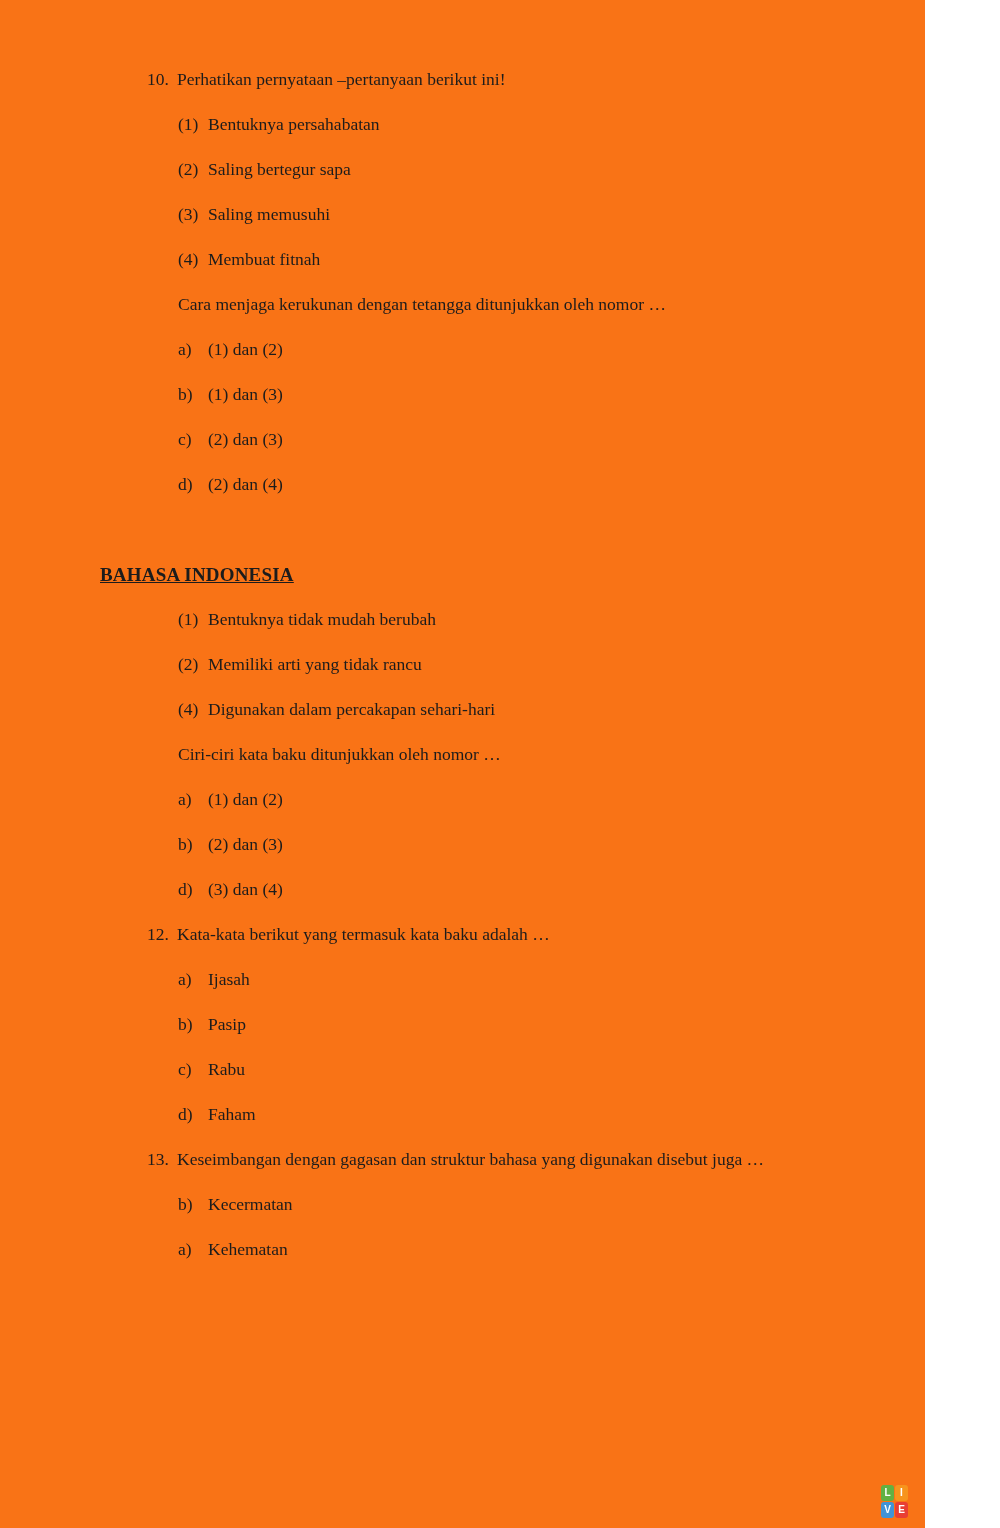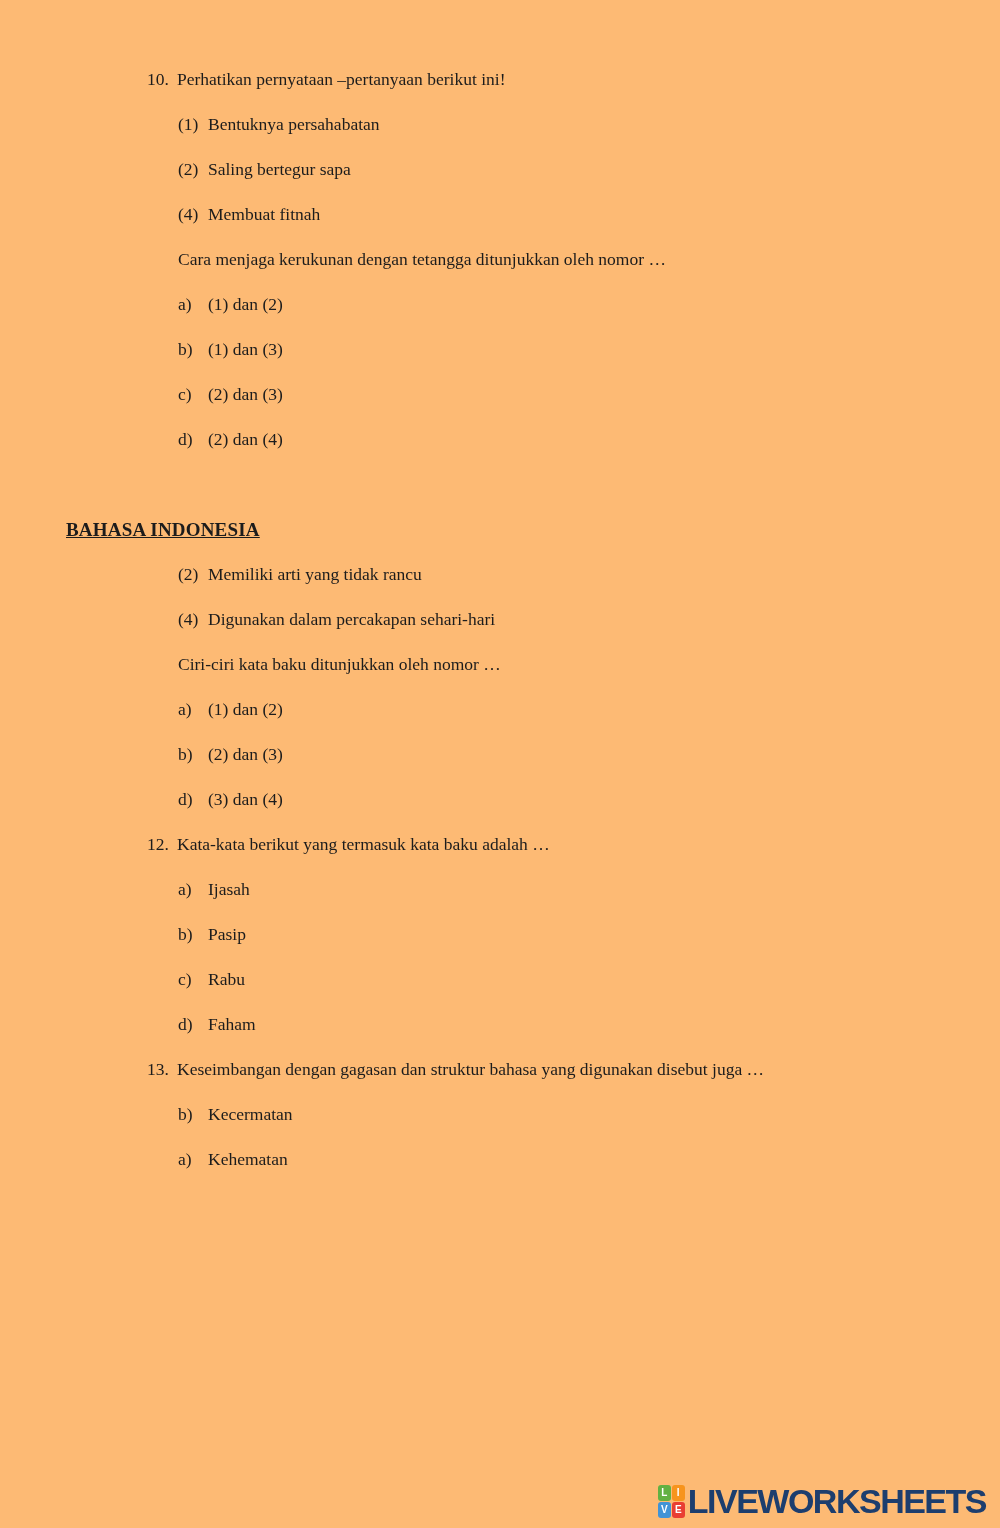--- a/index.html
+++ b/index.html
@@ -2,23 +2,23 @@
 <html><head>
 <meta charset="utf-8">
 <style>
   html, body {
     margin: 0;
     padding: 0;
     background: #ffffff;
   }
   .page {
     position: relative;
-    width: 1000px;
+    width: 925px;
     height: 1528px;
-    background: #fdba74;
+    background: #f97316;
     font-family: "Liberation Serif", "DejaVu Serif", serif;
     font-size: 17.5px;
     color: #1c1c1c;
     overflow: hidden;
   }
   .content {
     padding-top: 57px;
   }
   .line {
     height: 45px;
@@ -37,21 +37,21 @@
   .marker {
     display: inline-block;
     margin-left: 178px;
     width: 30px;
   }
   
   .prompt-text {
     margin-left: 178px;
   }
   .heading {
-    margin-left: 66px;
+    margin-left: 100px;
     font-weight: bold;
     font-size: 19px;
     text-decoration: underline;
     letter-spacing: 0.2px;
   }
   .option {
     cursor: pointer;
   }
   
   .footer-logo {
@@ -90,31 +90,33 @@
 </style>
 </head>
 <body>
 
 <div class="page">
   <div class="content">
 
     <div class="line"><span class="num">10.</span><span>Perhatikan pernyataan –pertanyaan berikut ini!</span></div>
     <div class="line"><span class="marker">(1)</span><span>Bentuknya persahabatan</span></div>
     <div class="line"><span class="marker">(2)</span><span>Saling bertegur sapa</span></div>
+    <div class="line"><span class="marker">(3)</span><span>Saling memusuhi</span></div>
     <div class="line"><span class="marker">(4)</span><span>Membuat fitnah</span></div>
     <div class="line"><span class="prompt-text">Cara menjaga kerukunan dengan tetangga ditunjukkan oleh nomor …</span></div>
     <div class="line option"><span class="marker">a)</span><span>(1) dan (2)</span></div>
     <div class="line option"><span class="marker">b)</span><span>(1) dan (3)</span></div>
     <div class="line option"><span class="marker">c)</span><span>(2) dan (3)</span></div>
     <div class="line option"><span class="marker">d)</span><span>(2) dan (4)</span></div>
 
     <div class="blank"></div>
 
     <div class="line"><span class="heading">BAHASA INDONESIA</span></div>
 
+    <div class="line"><span class="marker">(1)</span><span>Bentuknya tidak mudah berubah</span></div>
     <div class="line"><span class="marker">(2)</span><span>Memiliki arti yang tidak rancu</span></div>
     <div class="line"><span class="marker">(4)</span><span>Digunakan dalam percakapan sehari-hari</span></div>
     <div class="line"><span class="prompt-text">Ciri-ciri kata baku ditunjukkan oleh nomor …</span></div>
     <div class="line option"><span class="marker">a)</span><span>(1) dan (2)</span></div>
     <div class="line option"><span class="marker">b)</span><span>(2) dan (3)</span></div>
     <div class="line option"><span class="marker">d)</span><span>(3) dan (4)</span></div>
 
     <div class="line"><span class="num">12.</span><span>Kata-kata berikut yang termasuk kata baku adalah …</span></div>
     <div class="line option"><span class="marker">a)</span><span>Ijasah</span></div>
     <div class="line option"><span class="marker">b)</span><span>Pasip</span></div>
@@ -127,15 +129,14 @@
 
   </div>
 
   <div class="footer-logo">
     <div class="logo-grid">
       <span class="tile" style="background: rgb(98, 177, 67);">L</span>
         <span class="tile" style="background: rgb(247, 148, 29);">I</span>
         <span class="tile" style="background: rgb(65, 147, 214);">V</span>
         <span class="tile" style="background: rgb(233, 62, 51);">E</span>
     </div>
-    <span class="brand" style="color: rgb(29, 62, 110);">LIVEWORKSHEETS</span>
   </div>
 </div>
 
 </body></html>

